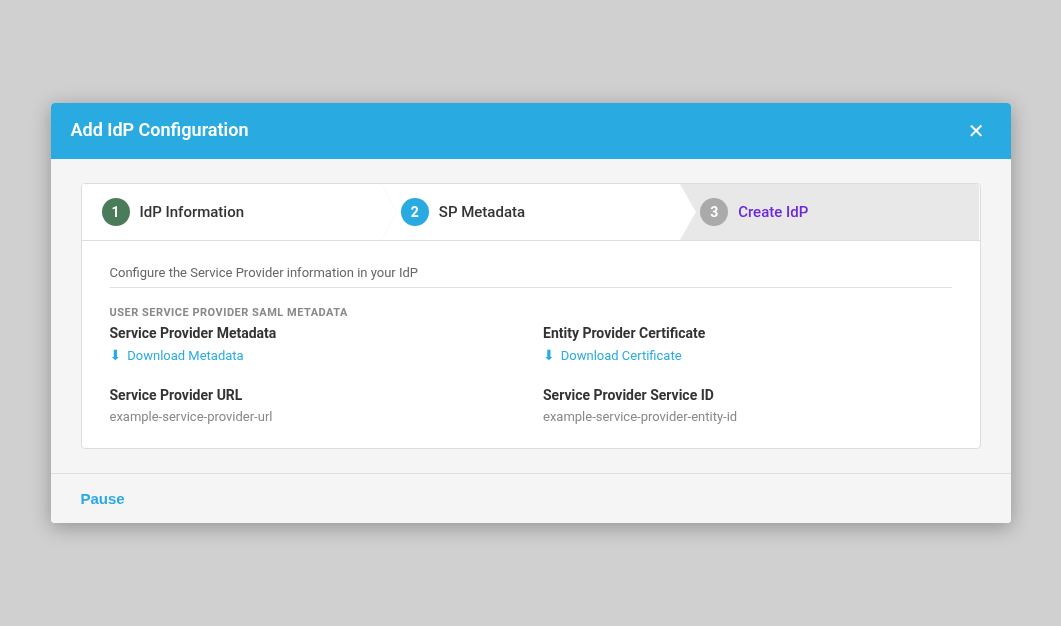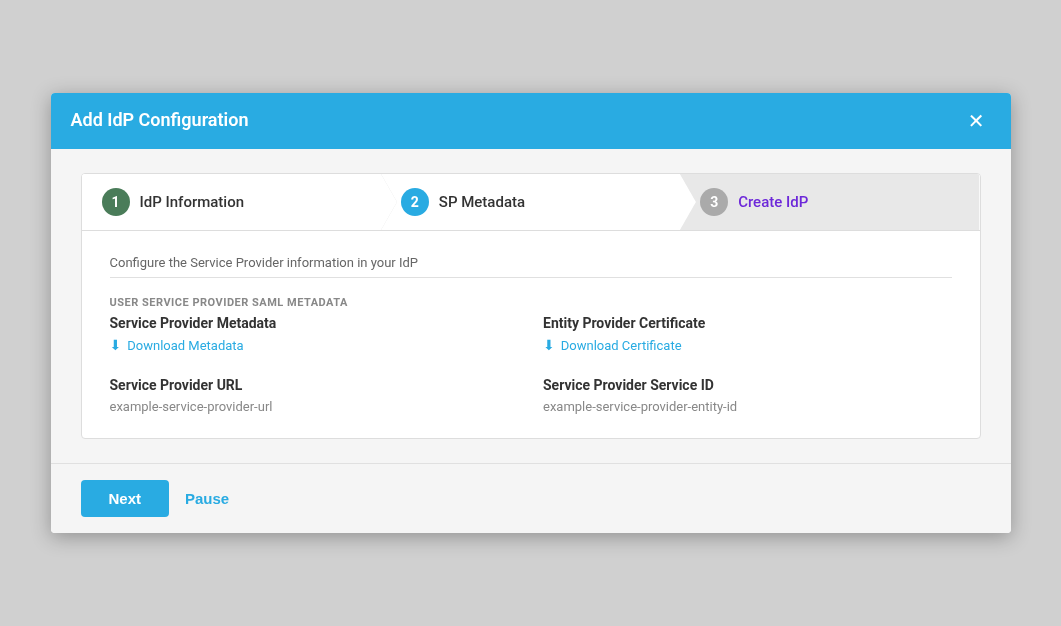--- a/index.html
+++ b/index.html
@@ -269,18 +269,17 @@
               <span class="metadata-item-title">Service Provider Service ID</span>
               <span class="metadata-value">example-service-provider-entity-id</span>
             </div>
           </div>
         </div>
 
       </div>
     </div>
 
     <div class="modal-footer">
-      <button class="btn-next">Next</button>
       <button class="btn-pause">Pause</button>
     </div>
 
   </div>
 </div>
 
 </body></html>

